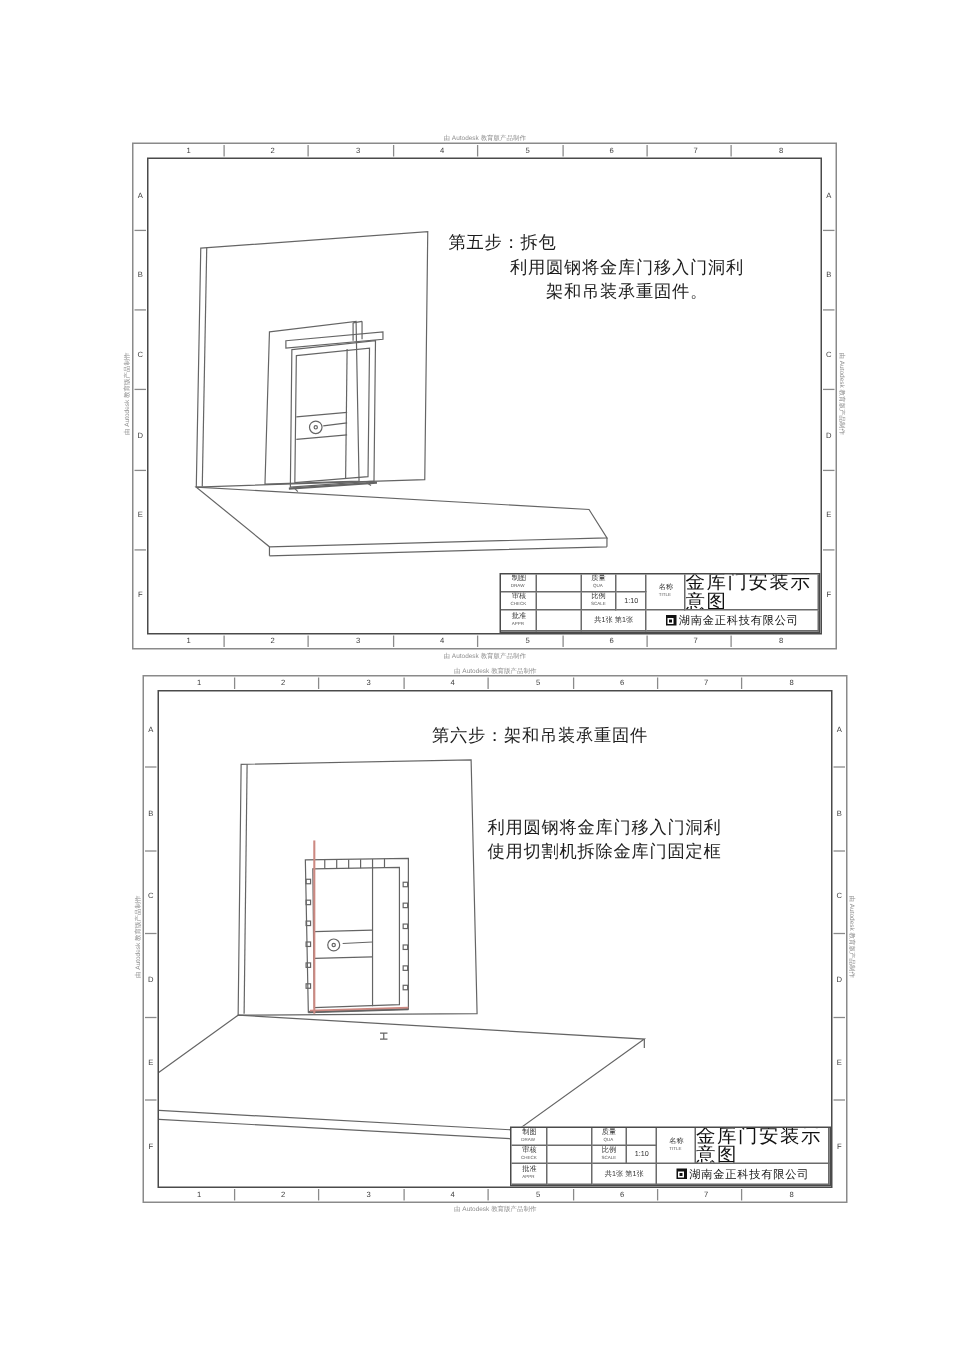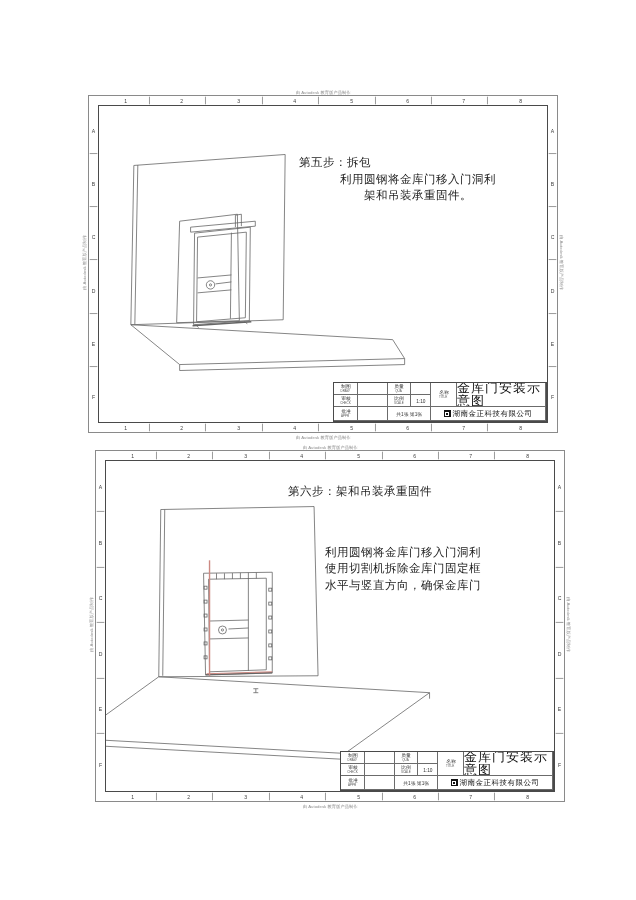--- a/index.html
+++ b/index.html
@@ -276,21 +276,20 @@
           <g>
             <path d="M148,228 h5 M148,232 h5 M150.5,228 v4"></path>
           </g>
         </g>
       </svg>
 
       <div class="step" style="left:182px;top:22px;">
         <span>第六步：架和吊装承重固件</span>
         <span class="cont" style="margin-left:37px;margin-top:44px;">利用圆钢将金库门移入门洞利</span>
         <span class="cont" style="margin-left:37px;">使用切割机拆除金库门固定框</span>
-        <span class="cont" style="margin-left:37px;">水平与竖直方向，确保金库门</span>
       </div>
 
       <div class="tblock">
         <div>
             <span class="tb-cn">制图</span>
             <span class="tb-en">DRAW</span>
           </div>
         <div></div>
         <div>
             <span class="tb-cn">质量</span>

